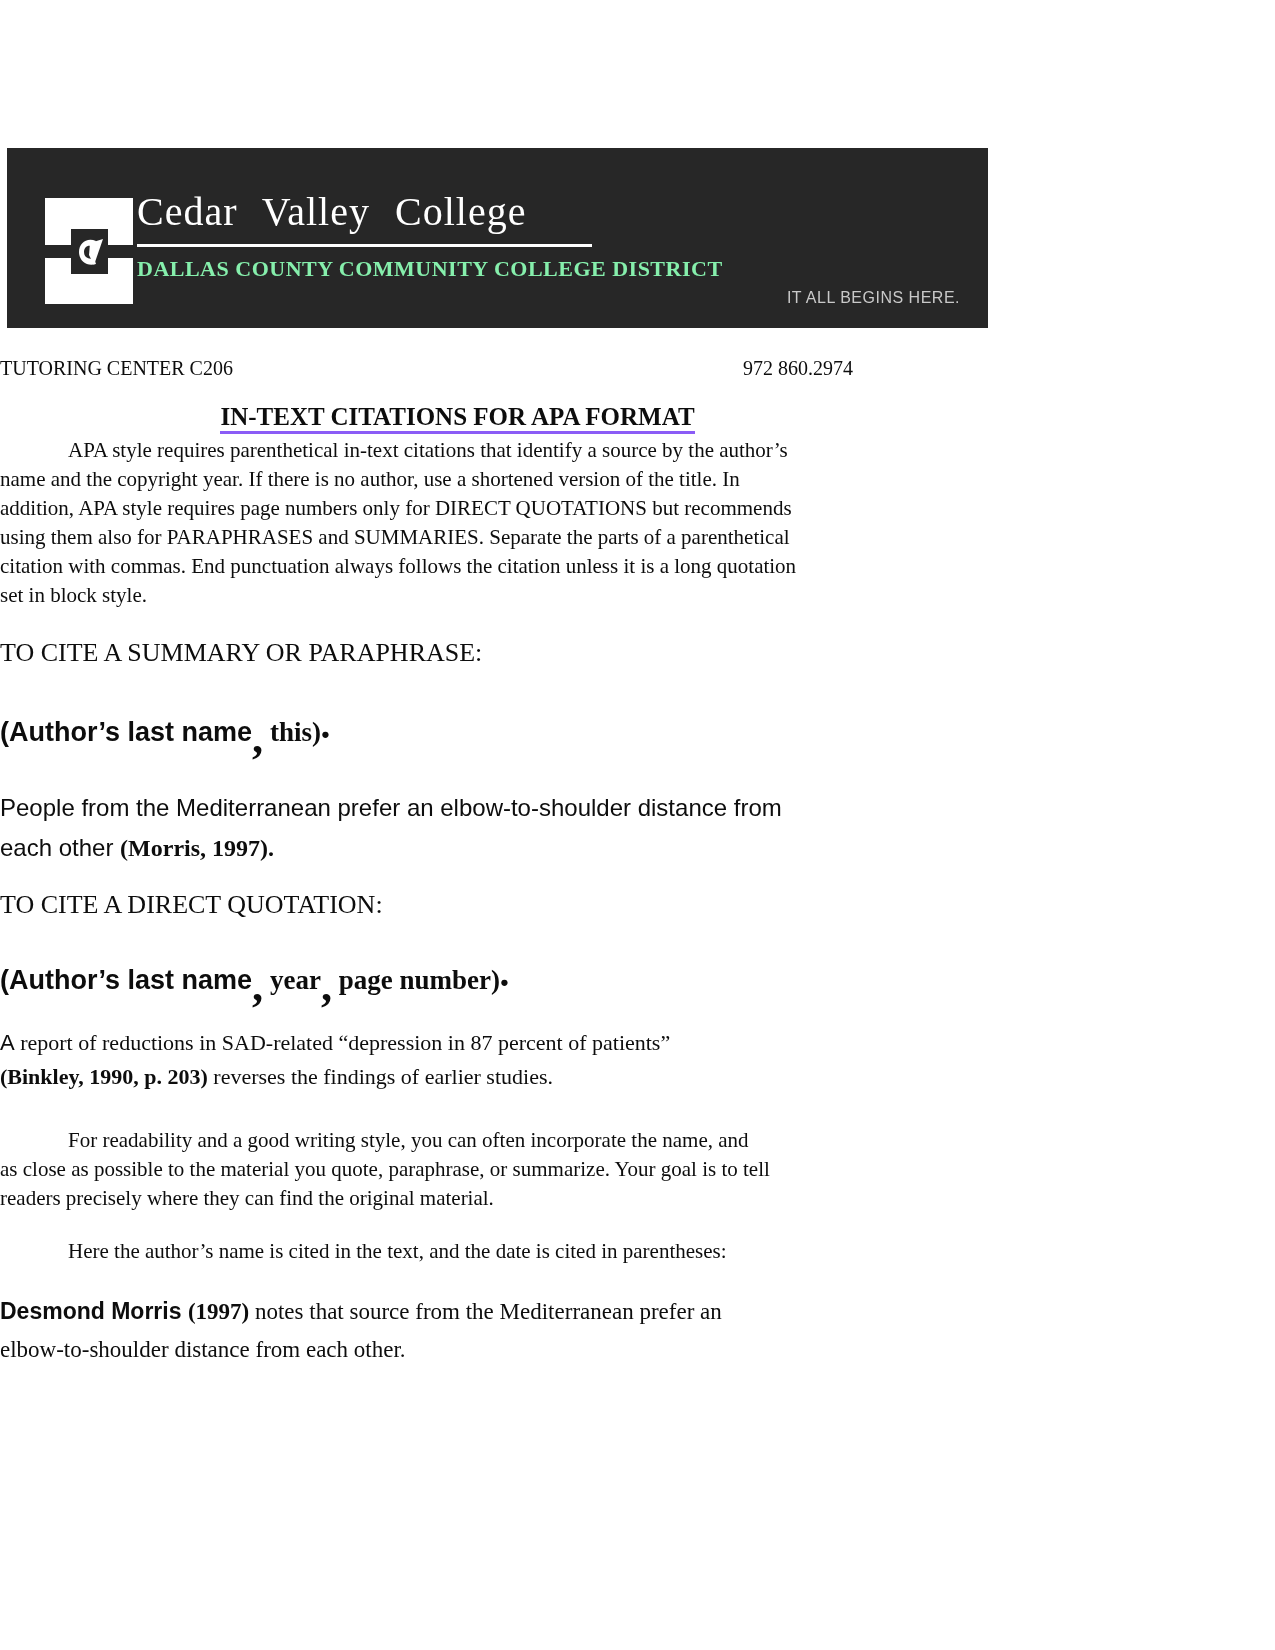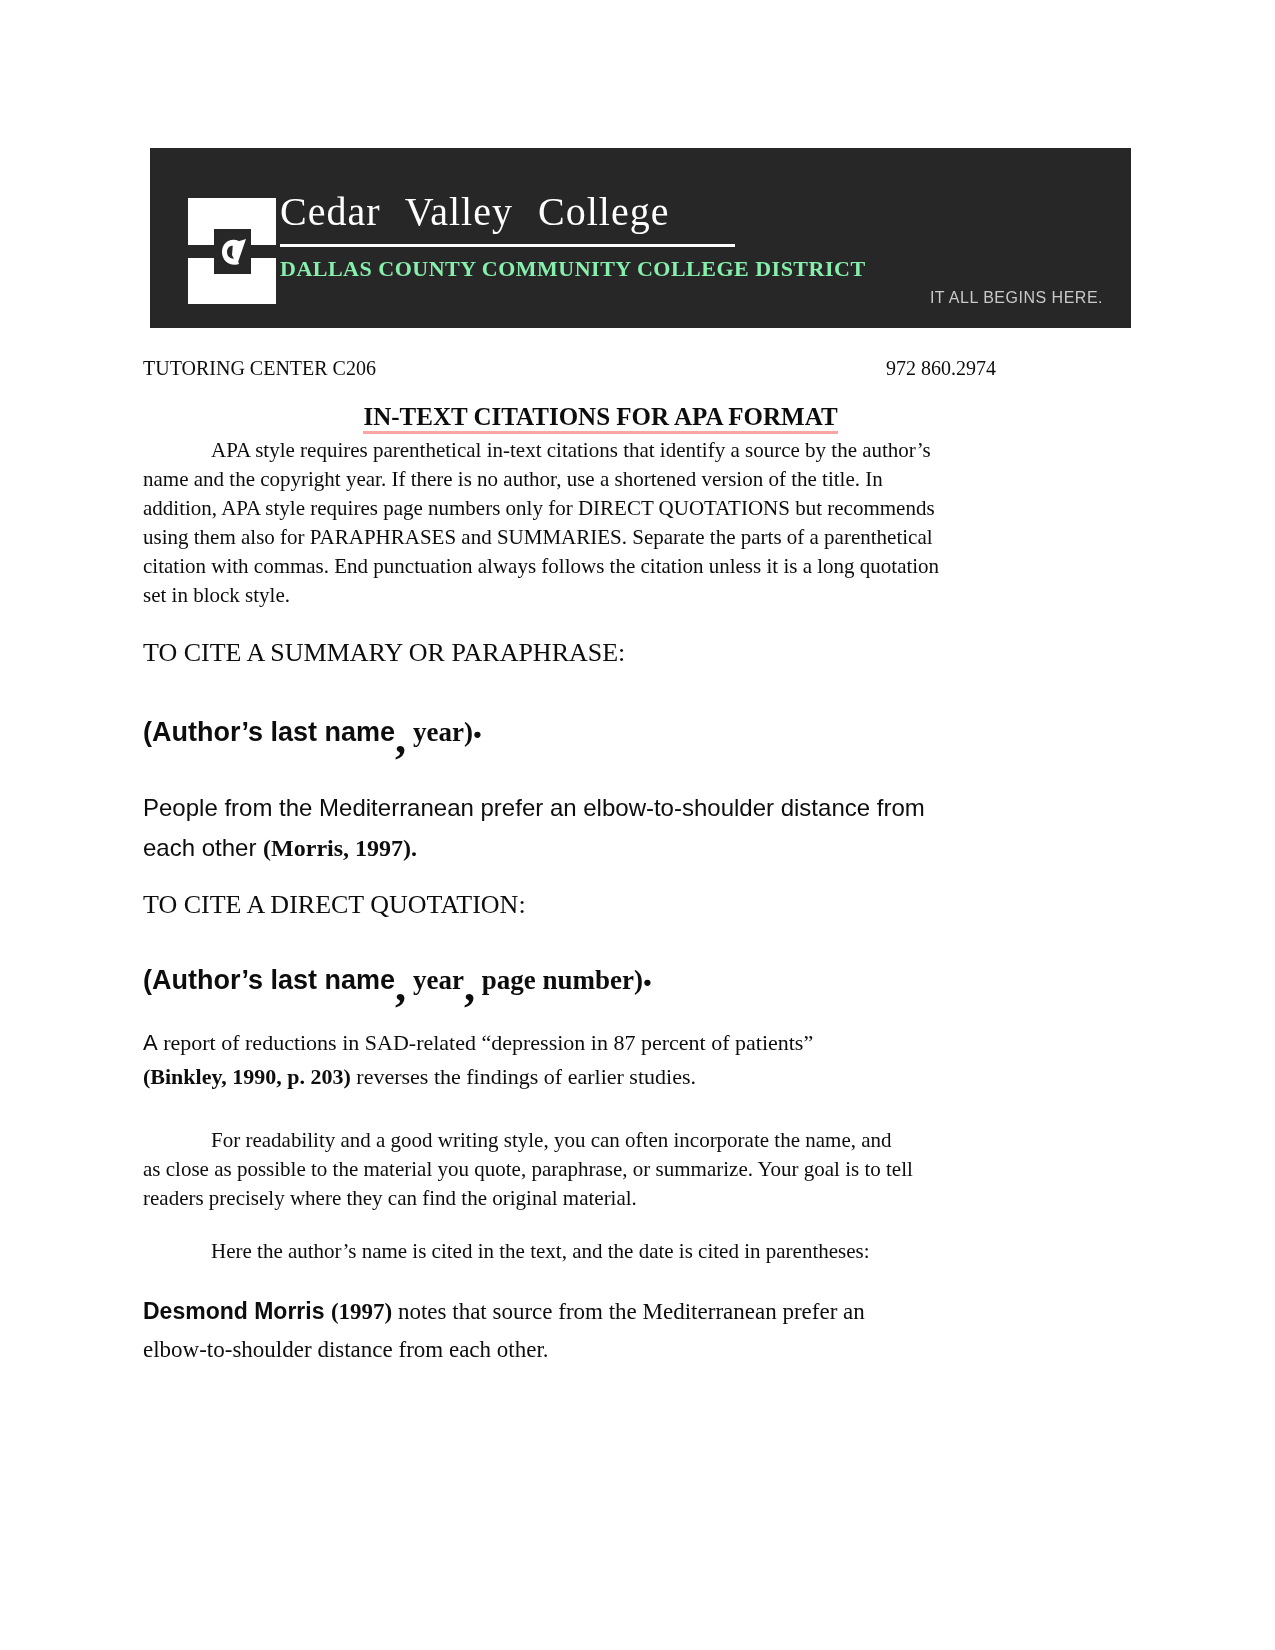--- a/index.html
+++ b/index.html
@@ -3,21 +3,21 @@
 <meta charset="utf-8">
 <style>
   html,body { margin:0; padding:0; }
   body {
     width:1275px; height:1650px;
     background:#ffffff;
     color:#0d0d0d;
     font-family:"Liberation Serif","DejaVu Serif",serif;
     overflow:hidden;
   }
-  .page { padding-left:143px; width:915px; }
+  .page { width:915px; }
 
   
   .banner {
     margin-top:148px; margin-left:7px;
     width:981px; height:180px;
     background:#272727;
     display:flex; align-items:flex-start;
     position:relative;
   }
   .logo {
@@ -51,21 +51,21 @@
     margin-top:27px; position:relative; height:26px;
     font-size:20px; line-height:26px;
   }
   .header-row .phone { position:absolute; left:743px; top:0; }
 
   
   .doc-title {
     margin-top:21px; text-align:center;
     font-size:25px; font-weight:bold; line-height:30px;
   }
-  .doc-title span { border-bottom:3px solid #fca5a5; padding-bottom:1px; }
+  .doc-title span { border-bottom:3px solid #8b5cf6; padding-bottom:1px; }
 
   
   .para { font-size:21px; line-height:29px; }
   .para.indent-first .line:first-child { text-indent:68px; }
   .intro { margin-top:4px; }
   .p-readability { margin-top:32px; }
   .p-here { margin-top:24px; }
 
   .section-heading { margin-top:28px; font-size:26px; line-height:30px; }
   .section-heading.second { margin-top:22px; }
@@ -124,21 +124,21 @@
       <div class="line">APA style requires parenthetical in-text citations that identify a source by the author’s</div>
       <div class="line">name and the copyright year. If there is no author, use a shortened version of the title. In</div>
       <div class="line">addition, APA style requires page numbers only for DIRECT QUOTATIONS but recommends</div>
       <div class="line">using them also for PARAPHRASES and SUMMARIES. Separate the parts of a parenthetical</div>
       <div class="line">citation with commas. End punctuation always follows the citation unless it is a long quotation</div>
       <div class="line">set in block style.</div>
     </div>
 
   <div class="section-heading">TO CITE A SUMMARY OR PARAPHRASE:</div>
 
-  <div class="formula"><span class="seg-sansb">(Author’s last name</span><span class="seg-comma">,</span><span class="seg-serifb"> year)</span><span class="seg-dot">●</span></div>
+  <div class="formula"><span class="seg-sansb">(Author’s last name</span><span class="seg-comma">,</span><span class="seg-serifb"> this)</span><span class="seg-dot">●</span></div>
 
   <div class="example-sans">
     <div class="line"><span class="seg-sans">People from the Mediterranean prefer an elbow-to-shoulder distance from</span></div>
     <div class="line"><span class="seg-sans">each other </span><span class="seg-serifb">(Morris, 1997).</span></div>
   </div>
 
   <div class="section-heading second">TO CITE A DIRECT QUOTATION:</div>
 
   <div class="formula second"><span class="seg-sansb">(Author’s last name</span><span class="seg-comma">,</span><span class="seg-serifb"> year</span><span class="seg-comma">,</span><span class="seg-serifb"> page number)</span><span class="seg-dot">●</span></div>
 

